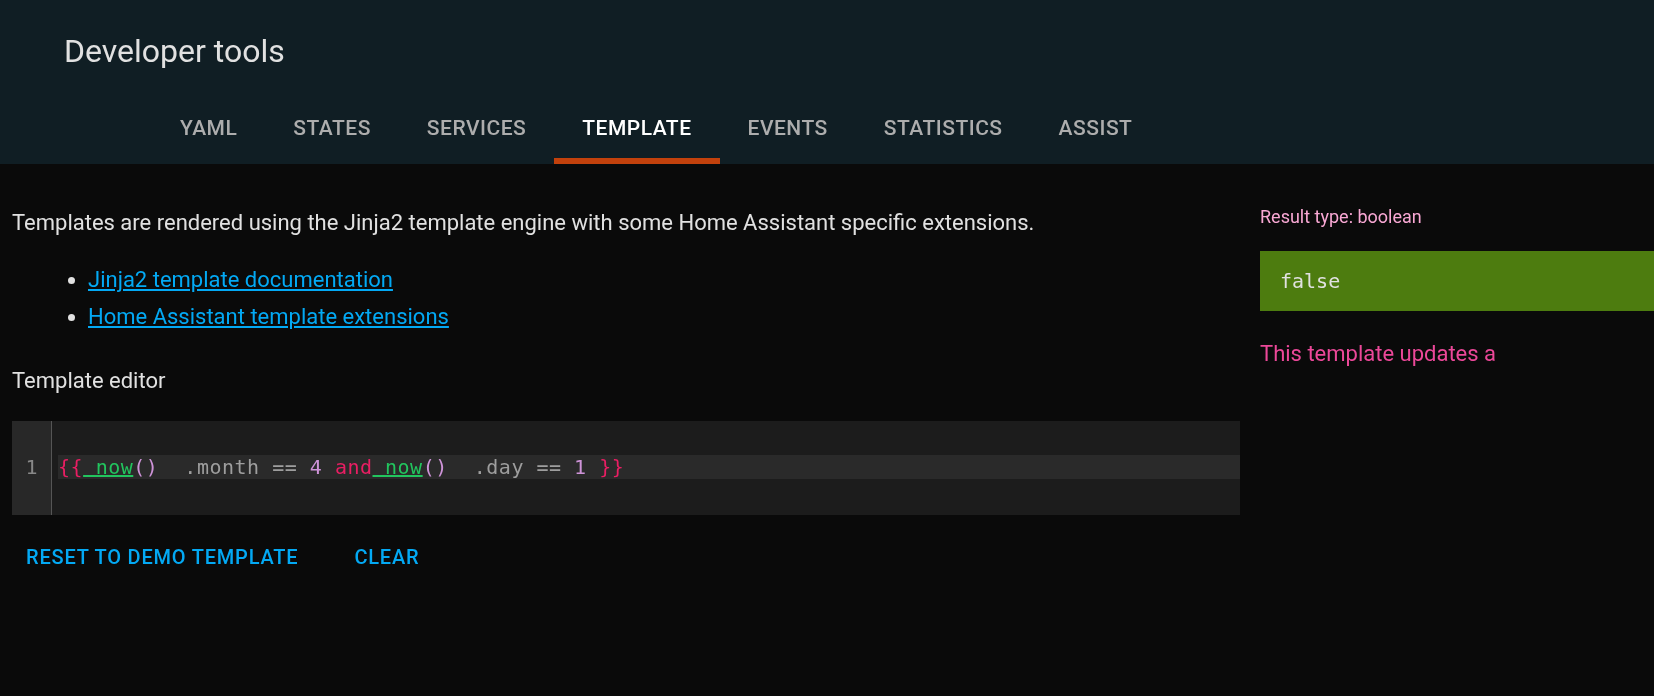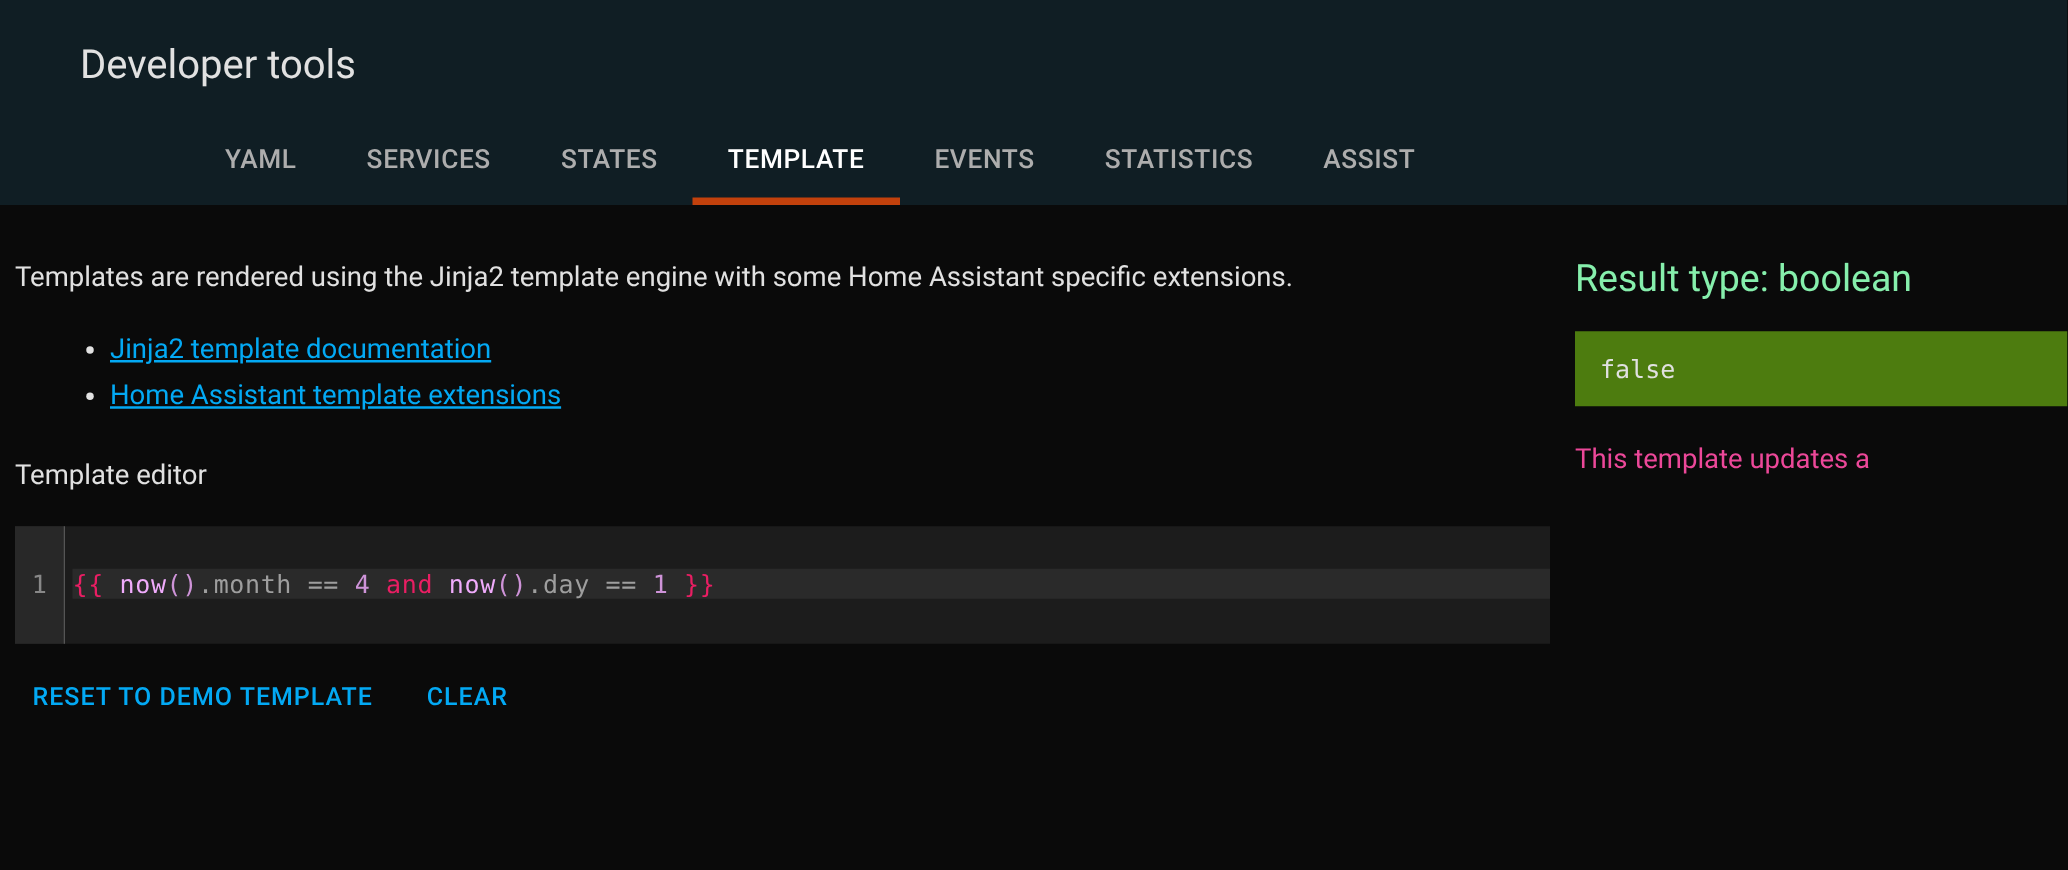--- a/index.html
+++ b/index.html
@@ -107,44 +107,44 @@
       font-family: "Consolas", "Monaco", monospace;
       font-size: 20px;
       letter-spacing: 0.5px;
     }
     .code-line-bg {
       background-color: #2a2a2a;
       display: inline-block;
       width: 100%;
     }
     .tok-delim { color: #e91e63; }
-    .tok-func { color: #f0abfc; }
+    .tok-func { color: #22c55e; text-decoration: underline; }
     .tok-paren { color: #ce93d8; }
-    .tok-prop { color: #9e9e9e; }
+    .tok-prop { color: #9e9e9e; margin-left: 26px; }
     .tok-op { color: #9e9e9e; }
     .tok-num { color: #ce93d8; }
     .tok-kw { color: #e91e63; }
     .editor-buttons {
       display: flex;
-      gap: 43px;
+      gap: 56px;
       padding-left: 14px;
     }
     .text-button {
       background: none;
       border: none;
       color: #03a9f4;
       font-size: 20px;
       font-weight: 500;
       letter-spacing: 0.8px;
       cursor: pointer;
       font-family: inherit;
     }
     .result-label {
-      font-size: 30px;
-      color: #86efac;
+      font-size: 18px;
+      color: #f9a8d4;
       margin-bottom: 24px;
     }
     .result-box {
       background-color: #4d7c0f;
       padding: 18px 20px;
       font-family: "Consolas", "Monaco", monospace;
       font-size: 20px;
       color: #e1e1e1;
       margin-bottom: 30px;
     }
@@ -154,22 +154,22 @@
       white-space: nowrap;
     }
   </style>
 </head>
 <body>
 
 <div class="header">
   <div class="page-title">Developer tools</div>
   <div class="tabs">
     <div class="tab">YAML</div>
+    <div class="tab">STATES</div>
     <div class="tab">SERVICES</div>
-    <div class="tab">STATES</div>
     <div class="tab active">TEMPLATE</div>
     <div class="tab">EVENTS</div>
     <div class="tab">STATISTICS</div>
     <div class="tab">ASSIST</div>
   </div>
 </div>
 
 <div class="main">
   <div class="left-panel">
     <div class="description">Templates are rendered using the Jinja2 template engine with some Home Assistant specific extensions.</div>

